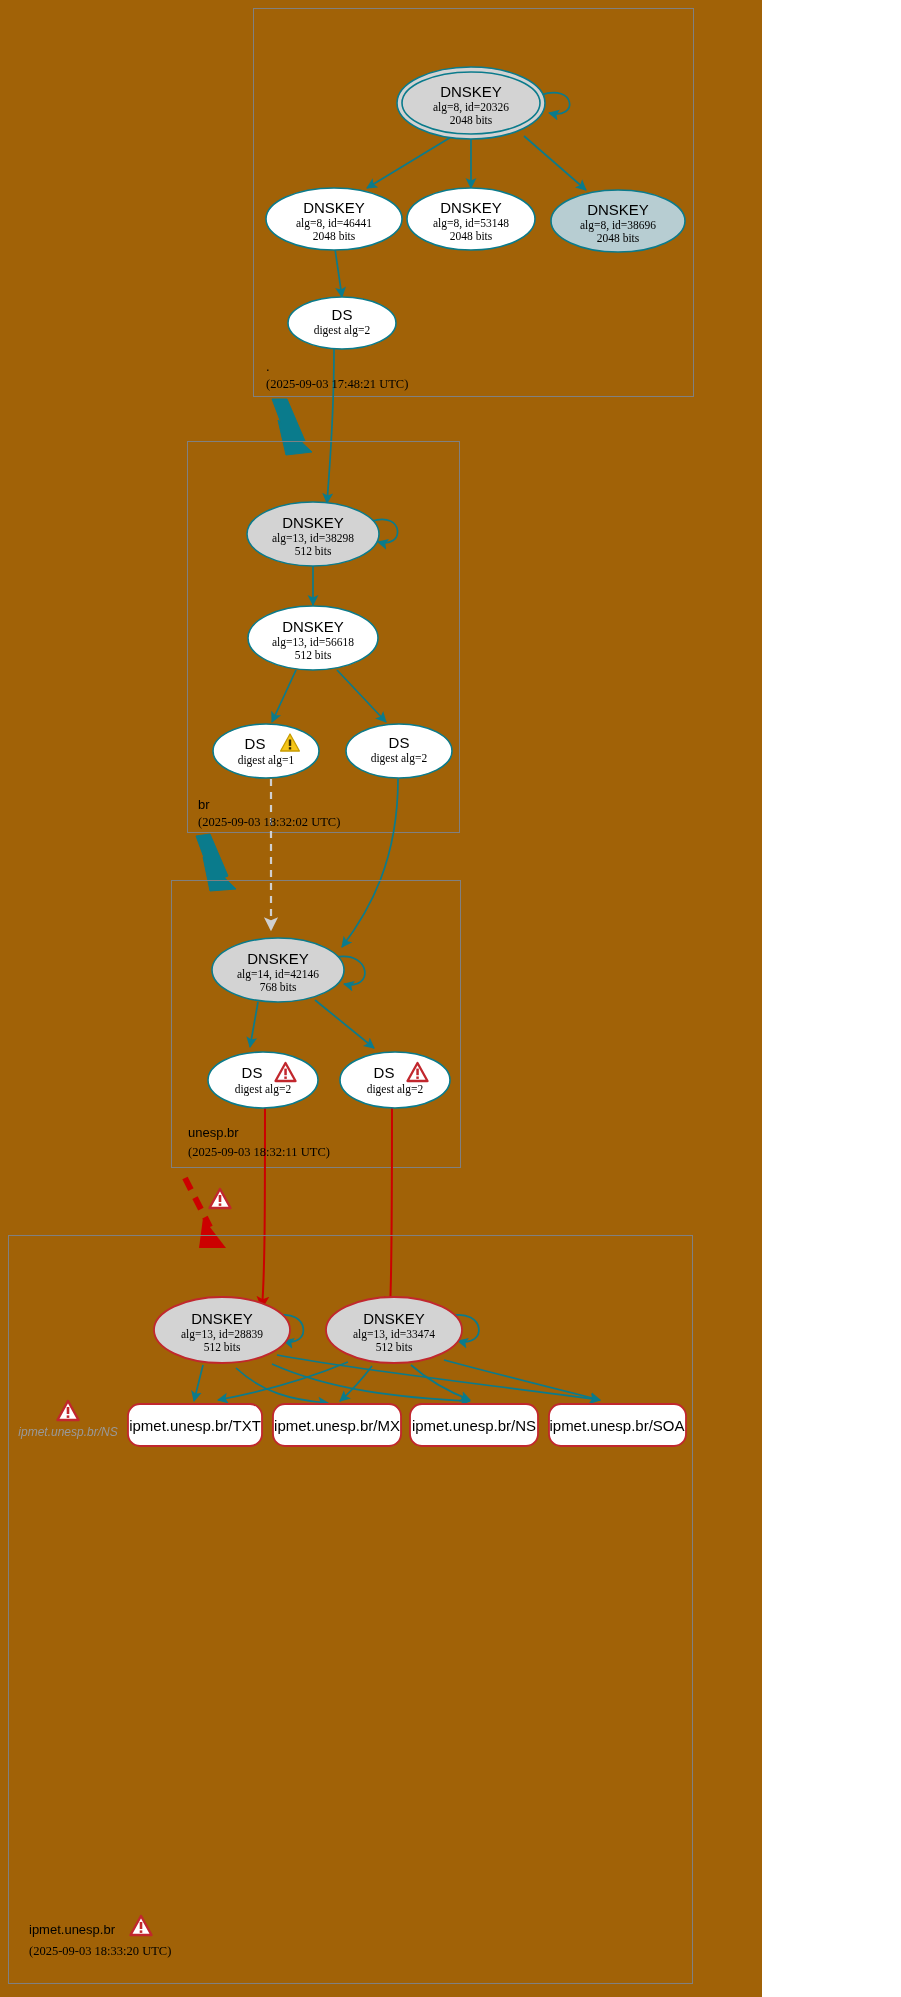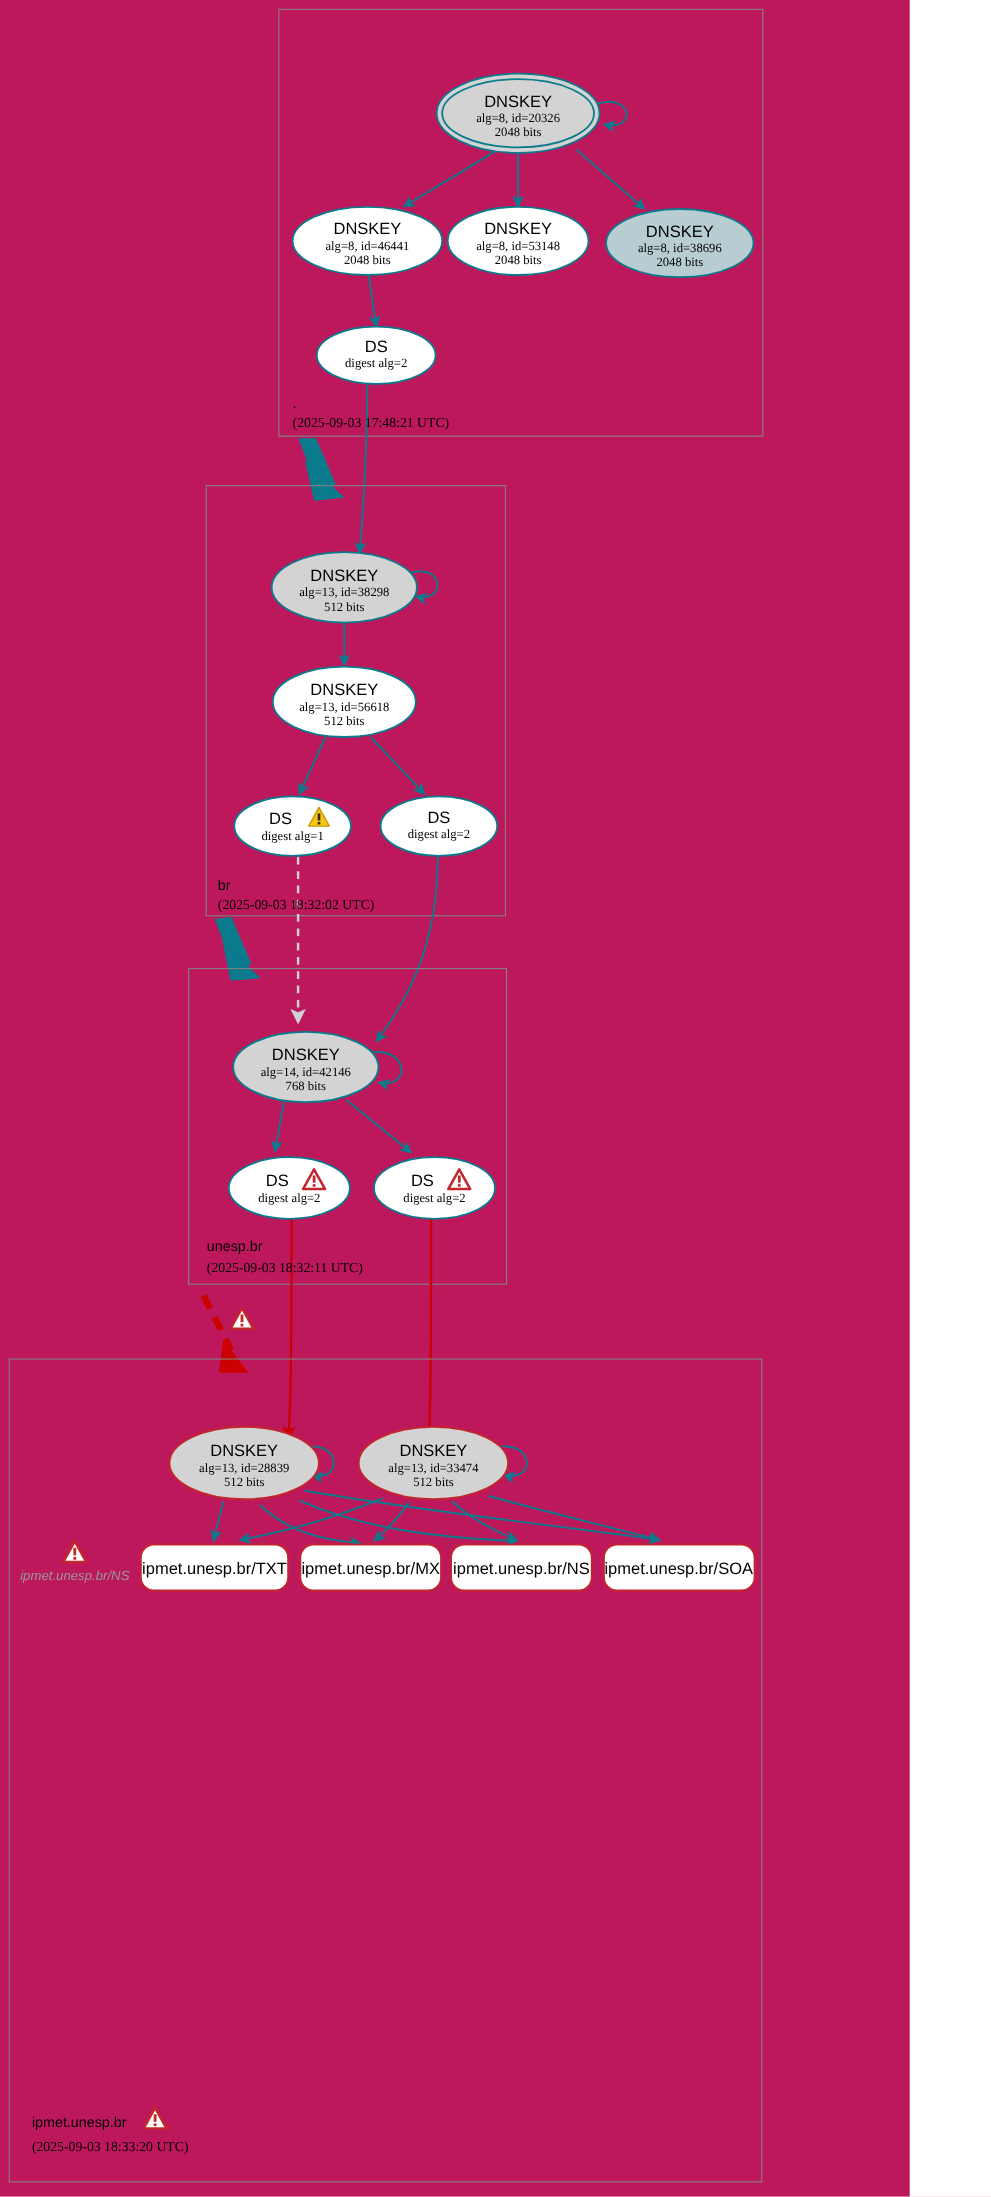--- a/index.html
+++ b/index.html
@@ -6,23 +6,23 @@
   html, body {
     margin: 0;
     padding: 0;
     background: #ffffff;
   }
   body {
     font-family: "Liberation Sans", sans-serif;
   }
   #canvas {
     position: relative;
-    width: 827px;
+    width: 762px;
     height: 1997px;
-    background: #be185d;
+    background: #a16207;
     overflow: hidden;
   }
   #graph-svg {
     position: absolute;
     left: 0;
     top: 0;
     width: 901px;
     height: 1997px;
   }
   .zone-box {

